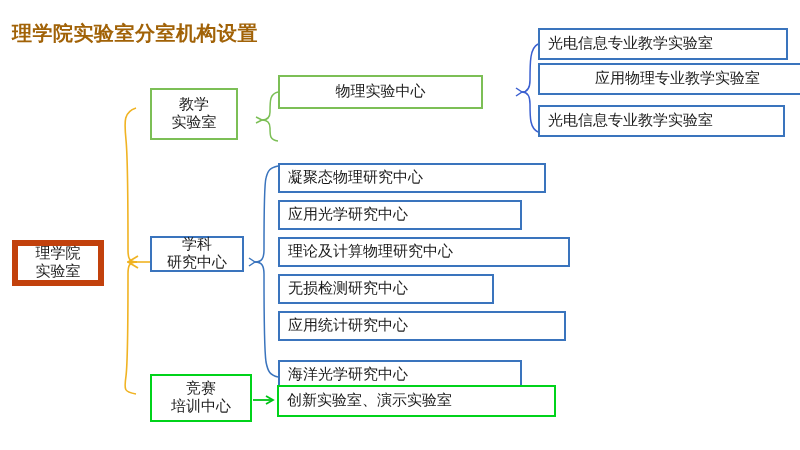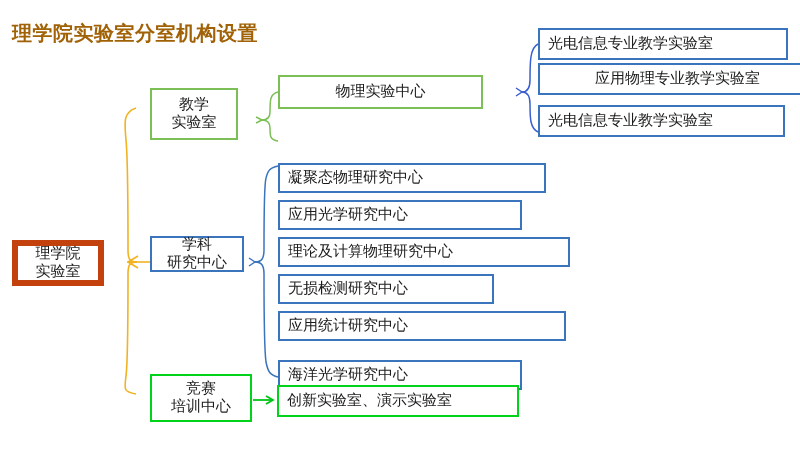--- a/index.html
+++ b/index.html
@@ -175,17 +175,17 @@
 
   <div class="node blue leaf" style="left:278px; top:348px; width:244px; height:30px;margin-top:12px;">
     <span>海洋光学研究中心</span>
   </div>
 
   <div class="node brightgreen" style="left:150px; top:374px; width:102px; height:48px;">
     <span>竞赛
 培训中心</span>
   </div>
 
-  <div class="node brightgreen leaf" style="left:277px; top:385px; width:242px; height:32px;">
+  <div class="node brightgreen leaf" style="left:277px; top:385px; width:279px; height:32px;">
     <span>创新实验室、演示实验室</span>
   </div>
 
 </div>
 
 </body></html>

